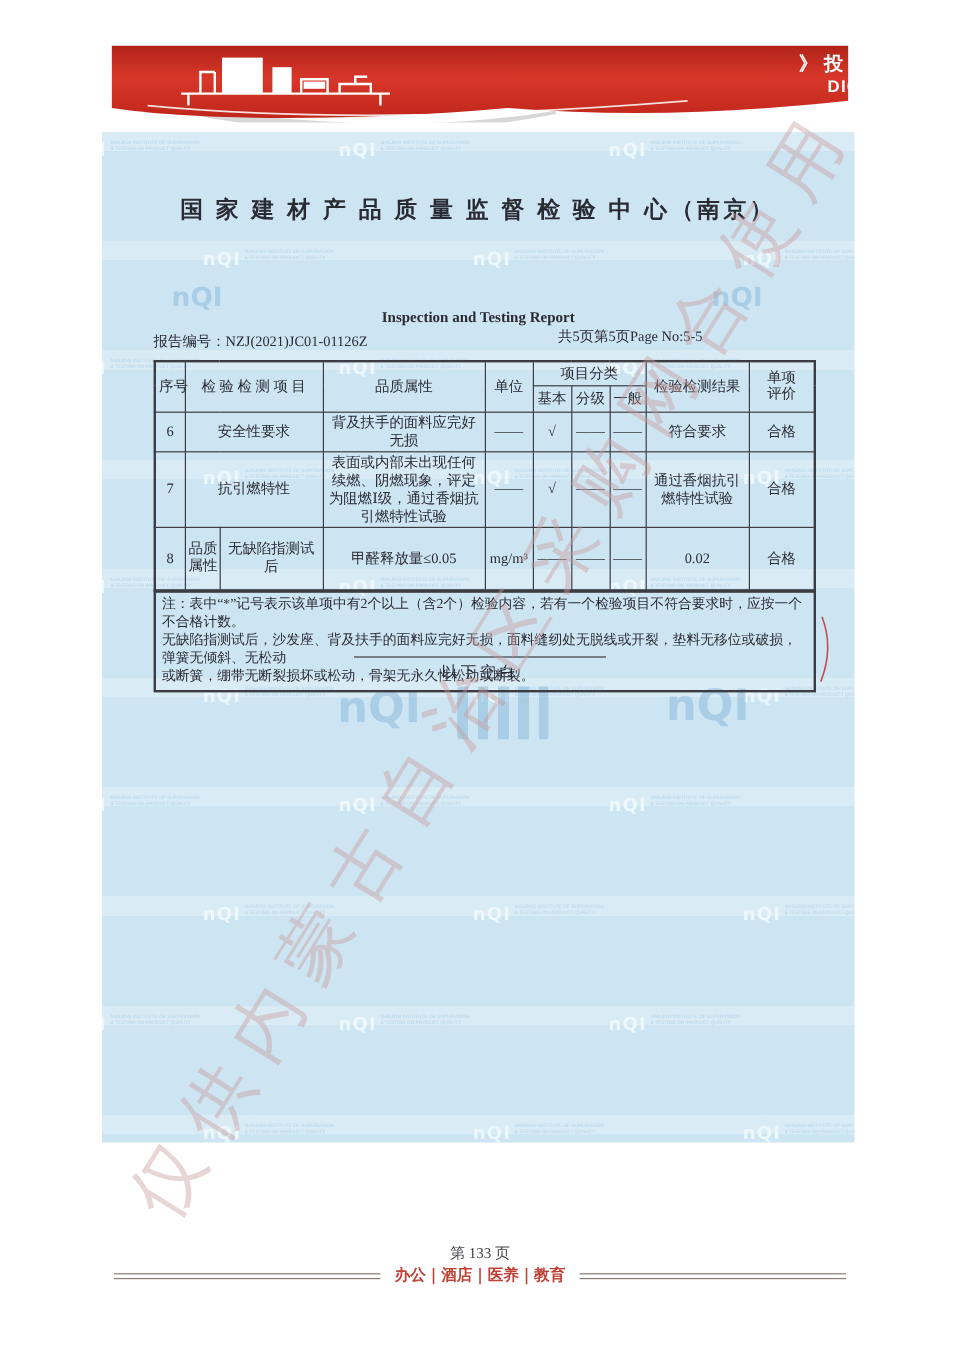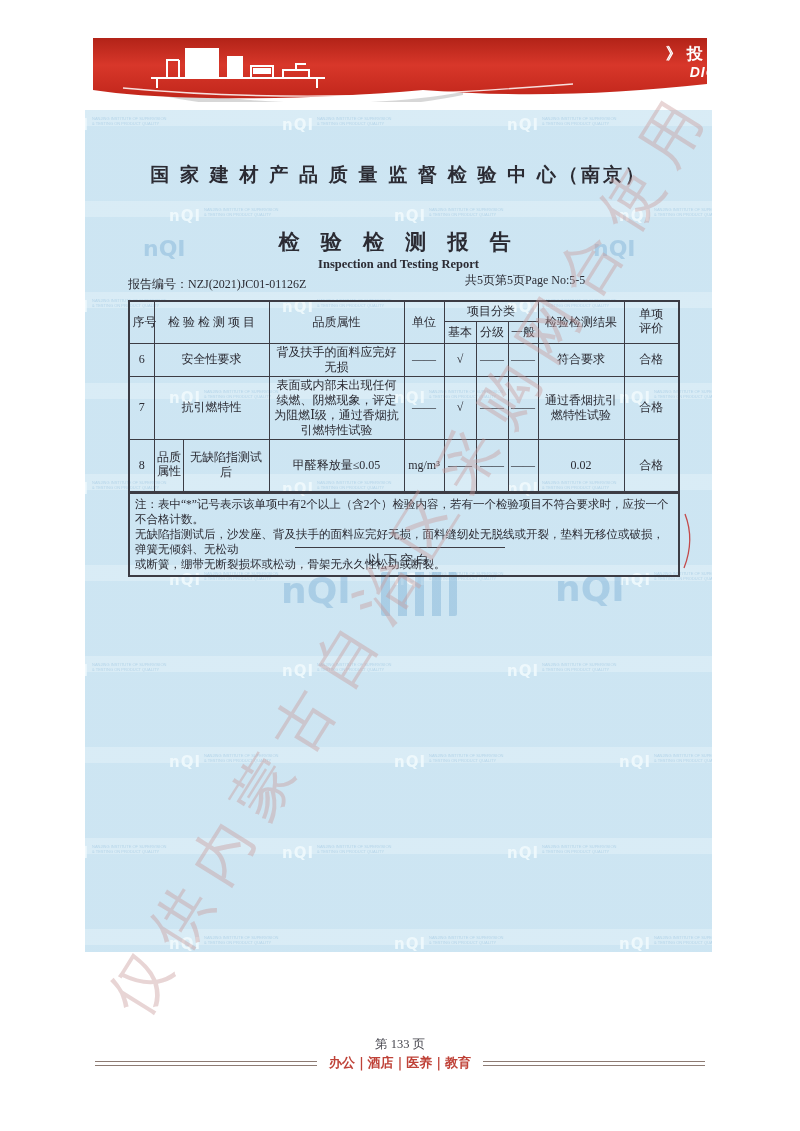--- a/index.html
+++ b/index.html
@@ -8,21 +8,21 @@
     font-family:"Liberation Serif","DejaVu Serif",serif;color:#2b2b33;overflow:hidden;
   }
   
   .banner{position:absolute;left:93px;top:38px;width:722px;height:64px;}
   .banner svg{position:absolute;left:0;top:0;}
   .banner-text{
     position:absolute;right:16px;top:6px;text-align:right;color:#fff;
     font-family:"Liberation Sans","DejaVu Sans",sans-serif;line-height:1.25;
   }
   .banner-text .doc-type{font-size:16px;font-weight:bold;letter-spacing:5px;}
-  .banner-text .brand{font-size:14px;font-weight:800;letter-spacing:1px;font-style:italic;text-align:right;}
+  .banner-text .brand{font-size:14px;font-weight:800;letter-spacing:1px;text-align:right;}
   
   .doc{
     position:absolute;left:85px;top:110px;width:627px;height:842px;
     background:#d3e8f3;
     background-image:repeating-linear-gradient(180deg,rgba(222,239,248,.55) 0 16px,rgba(198,226,242,.45) 16px 91px);
   }
   .wm-layer{position:absolute;inset:0;overflow:hidden;pointer-events:none;}
   .wm{position:absolute;white-space:nowrap;color:rgba(240,249,253,.9);}
   .wm b{font-family:"DejaVu Sans","Liberation Sans",sans-serif;font-size:15px;font-weight:800;letter-spacing:1px;}
   .wm i{display:inline-block;vertical-align:top;margin-left:3px;font-style:normal;font-size:4px;line-height:1.3;color:rgba(173,208,230,.8);font-family:"Liberation Sans",sans-serif;}
@@ -140,21 +140,20 @@
     </div>
 
   <div class="wm-accent" style="left:58px;top:126px;font-size:22px;">nQI</div>
   <div class="wm-accent" style="left:508px;top:126px;font-size:22px;">nQI</div>
   <div class="wm-accent" style="left:196px;top:460px;font-size:36px;">nQI</div>
   <div class="wm-bars" style="left:296px;top:462px;width:76px;height:44px;"></div>
   <div class="wm-accent" style="left:470px;top:458px;font-size:36px;">nQI</div>
 
   <div class="content">
     <div class="org-cn">国 家 建 材 产 品 质 量 监 督 检 验 中 心（南京）</div>
-    <div class="title-cn">检 验 检 测 报 告</div>
     <div class="title-en">Inspection and Testing Report</div>
 
     <div class="report-line">
       <span class="report-no"><span>报告编号：</span><span>NZJ(2021)JC01-01126Z</span></span>
       <span class="page-info">共5页第5页Page No:5-5</span>
     </div>
 
     <table class="rpt">
       <colgroup>
         <col style="width:25px">

